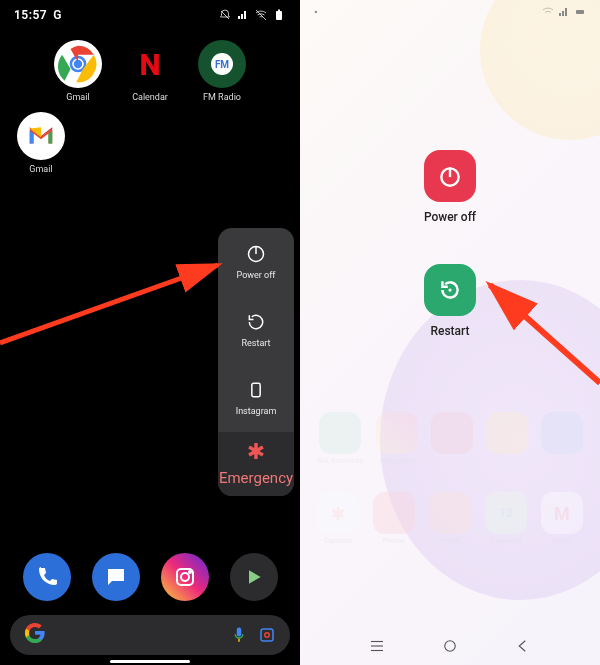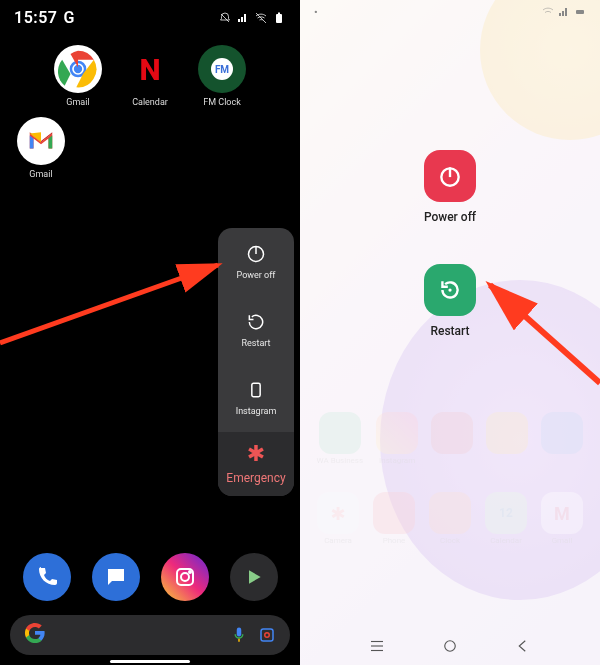--- a/index.html
+++ b/index.html
@@ -2,37 +2,37 @@
 <html><head>
 <meta charset="utf-8">
 <style>
 * { box-sizing: border-box; margin: 0; padding: 0; }
 body { font-family: -apple-system, Roboto, sans-serif; width: 600px; height: 665px; display: flex; overflow: hidden; }
 .phone { height: 665px; position: relative; overflow: hidden; }
 .phone-left { width: 300px; background: #000; color: #fff; }
 .phone-right { width: 300px; background: linear-gradient(135deg, #f5e8d8 0%, #e8d4e8 40%, #d8c8e8 100%); position: relative; }
 
 
-.status-left { display: flex; justify-content: space-between; padding: 8px 14px; font-size: 16px; align-items: center; }
+.status-left { display: flex; justify-content: space-between; padding: 8px 14px; font-size: 12px; align-items: center; }
 .status-left .time { font-weight: 600; letter-spacing: 0.5px; }
 .status-icons { display: flex; gap: 4px; align-items: center; }
 .status-icons svg { width: 14px; height: 12px; fill: #fff; }
 .app-row { display: flex; gap: 14px; padding: 10px 12px 0; }
 .app-item { width: 58px; text-align: center; }
 .app-icon { width: 48px; height: 48px; border-radius: 50%; display: flex; align-items: center; justify-content: center; margin: 0 auto 4px; font-size: 22px; font-weight: bold; }
 .app-label { font-size: 9px; color: #ddd; }
 
 
 .power-panel { position: absolute; right: 6px; top: 228px; width: 76px; background: #3a3a3c; border-radius: 14px; overflow: hidden; }
 .power-item { height: 68px; display: flex; flex-direction: column; align-items: center; justify-content: center; gap: 6px; }
 .power-item svg { width: 20px; height: 20px; stroke: #fff; fill: none; stroke-width: 1.8; }
 .power-item span { font-size: 9px; color: #e8e8e8; }
 .power-emerg { background: #2c2c2e; height: 64px; }
 .power-emerg .asterisk { color: #e55; font-size: 22px; line-height: 1; }
-.power-emerg span { color: #e77; font-size: 12px; }
+.power-emerg span { color: #e77; font-size: 15px; }
 
 
 .dock { position: absolute; bottom: 60px; left: 0; right: 0; display: flex; justify-content: space-around; padding: 0 12px; }
 .dock .app-icon { width: 48px; height: 48px; }
 .search-bar { position: absolute; bottom: 10px; left: 10px; right: 10px; height: 40px; background: #2c2c2e; border-radius: 24px; display: flex; align-items: center; justify-content: space-between; padding: 0 14px; }
 .search-bar .g { font-weight: bold; font-size: 20px; }
 .home-ind { position: absolute; bottom: 2px; left: 50%; transform: translateX(-50%); width: 80px; height: 3px; background: #fff; border-radius: 2px; }
 
 
 .blob-bg { position: absolute; inset: 0; opacity: 0.6; }
@@ -109,21 +109,21 @@
     <div class="app-item">
       <div class="app-icon" style="background:#000;">
         <span style="color:#e50914;font-size:30px;font-weight:800;">N</span>
       </div>
       <div class="app-label">Calendar</div>
     </div>
     <div class="app-item">
       <div class="app-icon" style="background:#14532d;">
         <span style="background:#fff;color:#3a6fd8;border-radius:50%;width:22px;height:22px;display:flex;align-items:center;justify-content:center;font-size:10px;font-weight:bold;">FM</span>
       </div>
-      <div class="app-label">FM Clock</div>
+      <div class="app-label">FM Radio</div>
     </div>
   </div>
 
   <div class="app-row">
     <div class="app-item">
       <div class="app-icon" style="background:#fff;">
         <svg viewBox="0 0 48 48" width="30" height="30">
             <path d="M6 12v24h6V20l12 9 12-9v16h6V12l-18 14z" fill="#ea4335"></path>
             <path d="M6 12l18 14 18-14v-2l-18 14L6 10z" fill="#c5221f"></path>
             <path d="M6 36h6V20l-6-5z" fill="#4285f4"></path>

